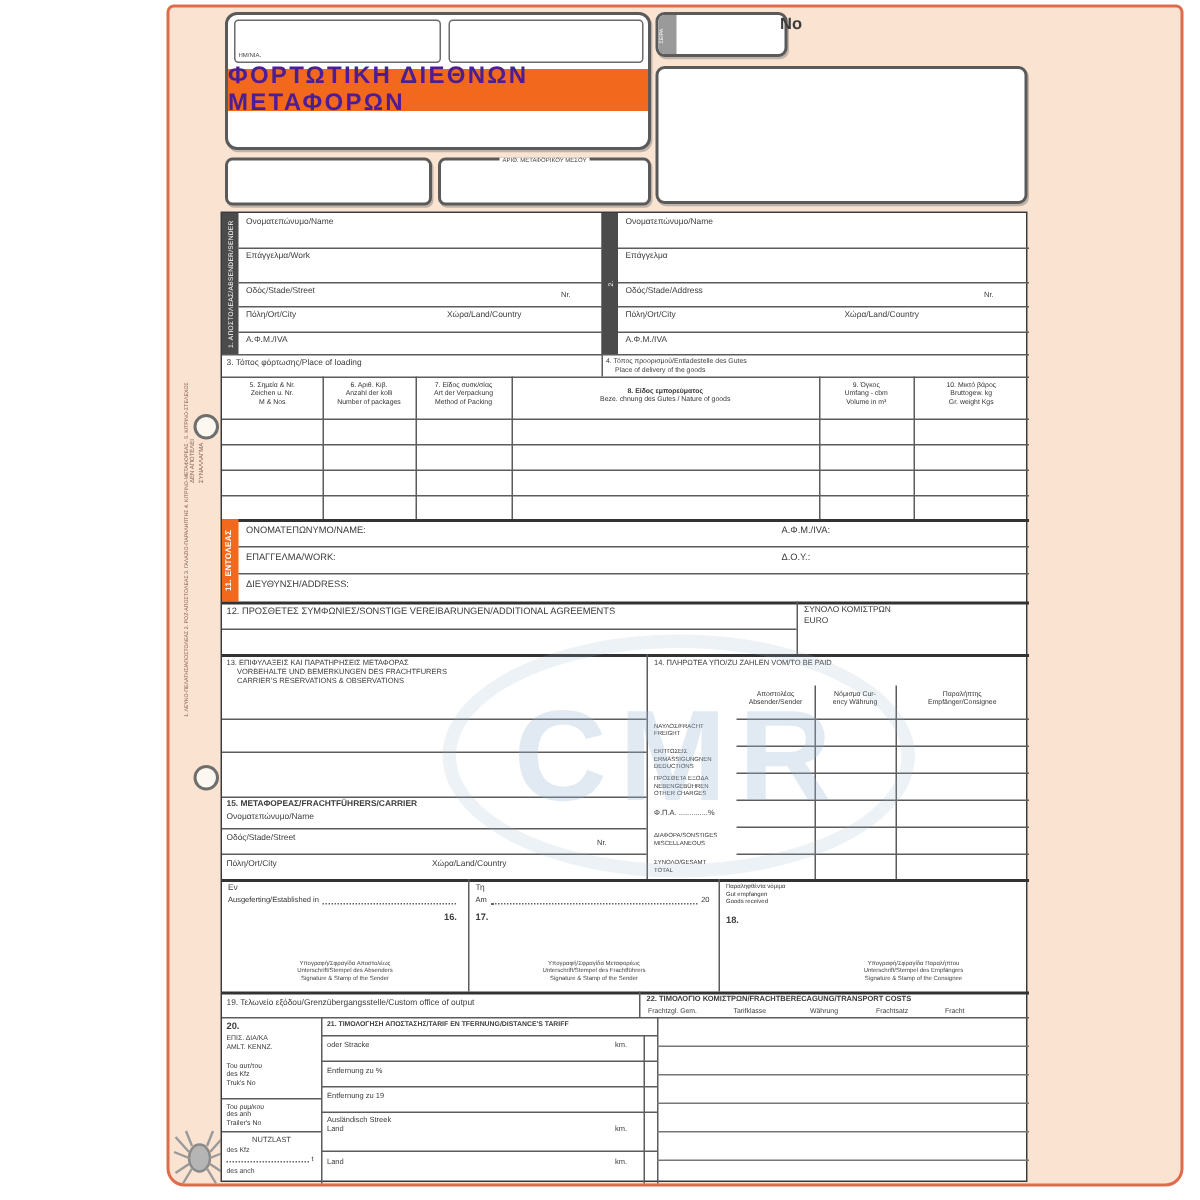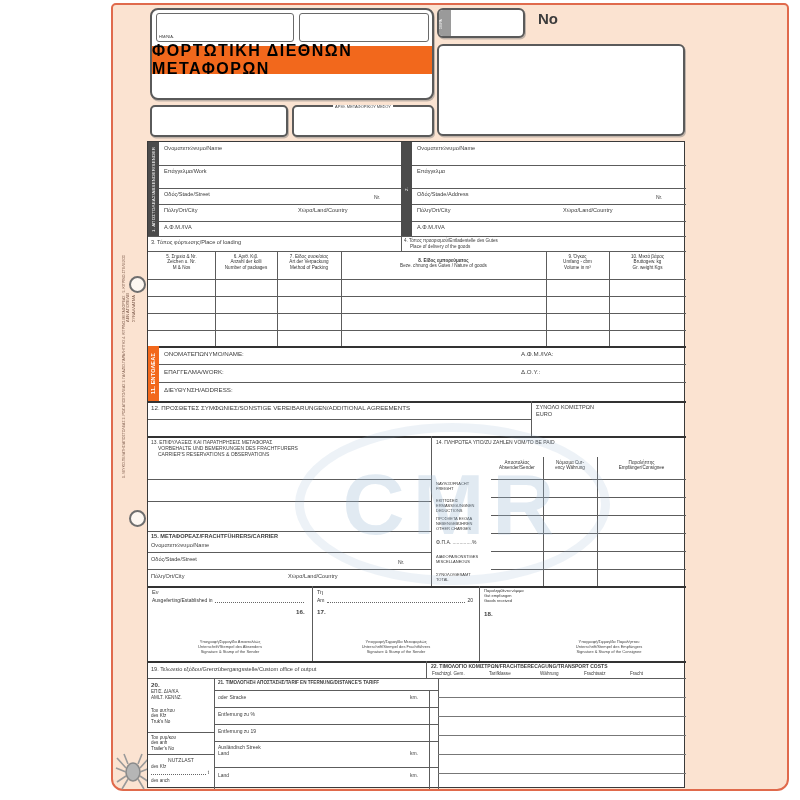--- a/index.html
+++ b/index.html
@@ -17,21 +17,21 @@
   .hl{position:absolute;height:1px;background:#5c5c5c}
   .hl2{position:absolute;height:1.6px;background:#333}
   .vl{position:absolute;width:1px;background:#5c5c5c}
   .vbar{position:absolute;background:#4b4b4b;color:#fff;writing-mode:vertical-rl;transform:rotate(180deg);text-align:center;font-size:4.4px;letter-spacing:.2px;overflow:hidden;line-height:11px}
   .frow{position:absolute;display:flex;align-items:flex-end;gap:2px}
   .dots{flex:1;border-bottom:1px dotted #666;height:6px}
   #paper{position:absolute;left:111px;top:3px;width:678px;height:788px;background:#fbe3d1;border:2px solid #e06a4c;border-radius:5px 5px 12px 12px}
   #main{position:absolute;left:147px;top:141px;width:538px;height:647px;background:#fff;border:1.6px solid #3a3a3a}
   .roundbox{position:absolute;background:#fff;border:2px solid #5a5a5a;border-radius:6px;box-shadow:1px 1.5px 0 rgba(120,120,120,.45)}
   .innerbox{position:absolute;background:#fff;border:1.5px solid #6a6a6a;border-radius:3px}
-  #banner{position:absolute;left:0;right:0;top:36px;height:28px;background:#f2681c;color:#000000;display:flex;align-items:center;justify-content:center;font-weight:bold;font-size:16px;letter-spacing:1.5px}
+  #banner{position:absolute;left:0;right:0;top:36px;height:28px;background:#f2681c;color:#4c1d95;display:flex;align-items:center;justify-content:center;font-weight:bold;font-size:16px;letter-spacing:1.5px}
   #wm{position:absolute;left:295px;top:423px;width:315px;height:162px;border:9px solid rgba(157,185,212,.18);border-radius:50%;display:flex;align-items:center;justify-content:center;pointer-events:none;z-index:4}
   #wm span{font-size:86px;font-weight:bold;letter-spacing:8px;color:rgba(157,185,212,.30)}
   .hole{position:absolute;width:17px;height:17px;border-radius:50%;background:#fdf7f1;border:2px solid #6e6e6e;z-index:6}
   .rot{transform:rotate(-90deg);transform-origin:left top;position:absolute;white-space:nowrap;color:#7c5a4a}
   .cap{position:absolute;text-align:center;font-size:4px;line-height:1.3;color:#444}
   .lb{position:absolute;white-space:nowrap;color:#3c3c3c}
 </style>
 </head>
 <body>
 
@@ -64,21 +64,21 @@
 </div>
 
 <div class="roundbox" style="left:150px;top:105px;width:138px;height:32px;border-radius:5px"></div>
 <div class="roundbox" style="left:292px;top:105px;width:142px;height:32px;border-radius:5px">
   <span class="lb t4" style="left:50%;top:-2px;transform:translateX(-50%);background:#fff;padding:0 2px">ΑΡΙΘ. ΜΕΤΑΦΟΡΙΚΟΥ ΜΕΣΟΥ</span>
 </div>
 
 <div class="roundbox" style="left:437px;top:8px;width:88px;height:30px;border-radius:6px;overflow:hidden">
   <div class="abs" style="left:0;top:0;width:12px;height:28px;background:#9a9a9a;color:#fff;writing-mode:vertical-rl;transform:rotate(180deg);font-size:3.5px;text-align:center">ΣΕΙΡΑ</div>
 </div>
-<span class="lb b" style="left:538px;top:10px;font-size:15px">No</span>
+<span class="lb b" style="left:520px;top:10px;font-size:11px">No</span>
 <div class="roundbox" style="left:437px;top:44px;width:248px;height:92px;border-radius:6px"></div>
 
 <div id="main">
 
   <div class="vbar" style="left:0;top:0;width:11px;height:94px">1. ΑΠΟΣΤΟΛΕΑΣ/ABSENDER/SENDER</div>
   <span class="lb t55" style="left:16px;top:3px">Ονοματεπώνυμο/Name</span>
   <div class="hl" style="left:11px;top:23px;width:242px"></div>
   <span class="lb t55" style="left:16px;top:26px">Επάγγελμα/Work</span>
   <div class="hl" style="left:11px;top:46px;width:242px"></div>
   <span class="lb t55" style="left:16px;top:49px">Οδός/Stade/Street</span>

